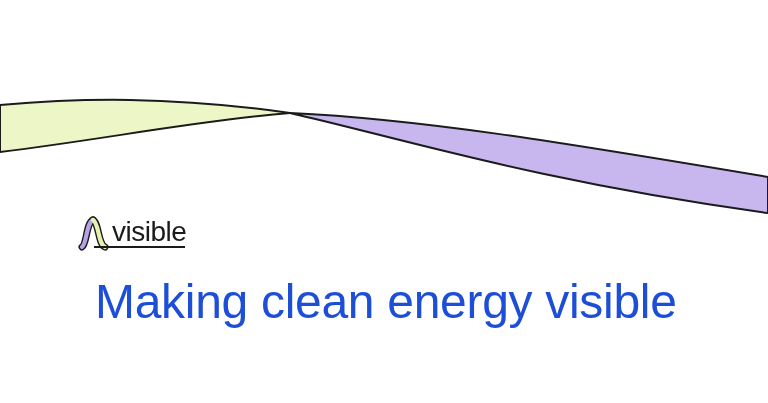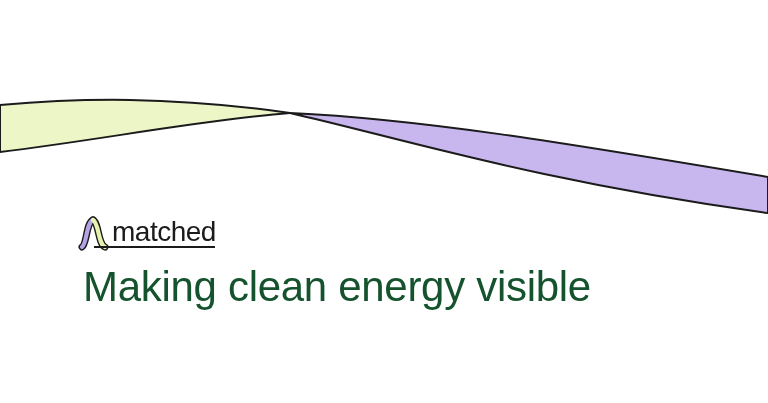--- a/index.html
+++ b/index.html
@@ -45,45 +45,45 @@
     bottom: 3px;
     height: 2px;
     background: #1b1b1b;
   }
 
   
   .headline {
     position: absolute;
     left: 83px;
     top: 266px;
-    margin: 0;
-    font-size: 42px;
+    margin: 12px;
+    font-size: 48px;
     font-weight: 500;
     letter-spacing: -0.3px;
     line-height: 1;
-    color: #14532d;
+    color: #1d4ed8;
     white-space: nowrap;
   }
 </style>
 </head>
 <body>
 
 <div class="canvas">
 
   <svg class="waves-svg" viewBox="0 0 768 403" aria-hidden="true">
     <path class="wave-path" d="M 0,105 C 80,98 170,96 290,113 C 200,120 100,140 0,152 Z" fill="#edf6c6"></path>
     <path class="wave-path" d="M 290,113 C 420,119 560,142 768,177 L 768,213 C 540,182 400,138 290,113 Z" fill="#c8b7ef"></path>
   </svg>
 
   <div class="logo">
     <svg class="logo-icon" viewBox="0 0 32 36" aria-hidden="true">
       <path class="flank-outline" d="M 4,32 C 9,29 8,8 15,5"></path>
       <path class="flank-outline" d="M 15,5 C 21,8 20,29 27,32"></path>
       <path class="flank-color" d="M 4,32 C 9,29 8,8 15,5" stroke="#b5a3e8"></path>
       <path class="flank-color" d="M 15,5 C 21,8 20,29 27,32" stroke="#e6f2ad"></path>
     </svg>
-    <span class="logo-text">matched</span>
+    <span class="logo-text">visible</span>
     <span class="logo-underline"></span>
   </div>
 
   <h1 class="headline">Making clean energy visible</h1>
 
 </div>
 
 </body></html>

